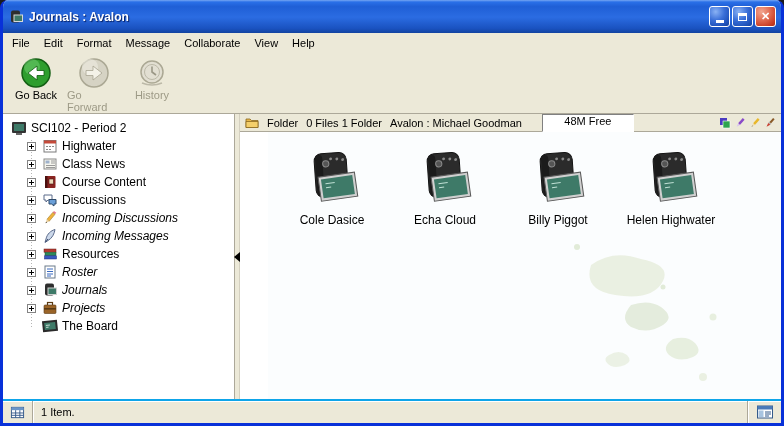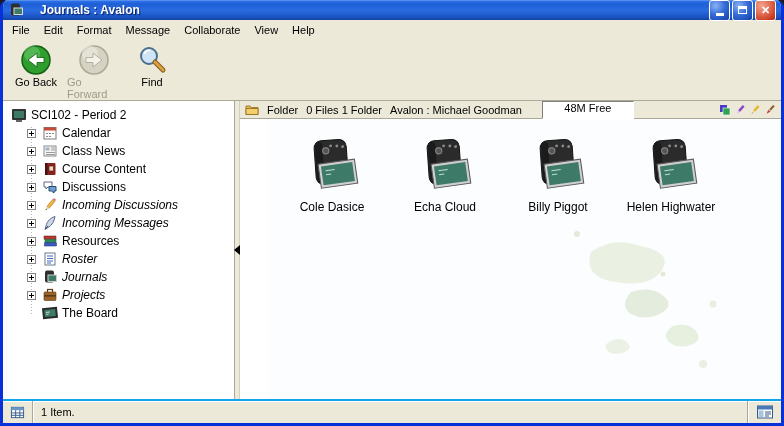--- a/index.html
+++ b/index.html
@@ -6,23 +6,23 @@
   html,body { width: 784px; height: 426px; background: #1a1a1a; font-family: "Liberation Sans", sans-serif; }
   .window {
     position: relative; width: 784px; height: 426px;
     border: 3px solid #0831d9; border-top: none;
     border-radius: 8px 8px 0 0;
     background: #ece9d8; overflow: hidden;
     display: flex; flex-direction: column;
   }
   
   .titlebar {
-    height: 20px; flex: none;
+    height: 33px; flex: none;
     background: linear-gradient(180deg,#76a6f2 0%,#2a70e8 6%,#1f5fd6 20%,#2b6ce2 52%,#1a52c0 86%,#1243a0 100%);
-    display: flex; align-items: center; gap: 16px; padding: 0 5px;
+    display: flex; align-items: center; gap: 5px; padding: 0 5px;
   }
   .title-text { color: #fff; font-size: 12px; font-weight: bold; text-shadow: 1px 1px 1px rgba(0,20,80,.85); flex: 1; white-space: nowrap; overflow: hidden; }
   .winbtns { display: flex; gap: 2px; }
   .wbtn { width: 21px; height: 21px; border: 1px solid #fff; border-radius: 3px;
     display: flex; align-items: center; justify-content: center; color:#fff; }
   .wbtn.blue { background: radial-gradient(circle at 30% 25%, #8ab2f4, #3a6fd8 45%, #1e50b8 80%, #16409a); }
   .wbtn.red  { background: radial-gradient(circle at 30% 25%, #f2a690, #e06a50 45%, #c83c22 80%, #a82e18); }
   .glyph-min { width: 8px; height: 3px; background: #fff; margin-top: 9px; }
   .glyph-max { width: 9px; height: 8px; border: 1px solid #fff; border-top-width: 3px; }
   .glyph-close { font-size: 11px; font-weight: bold; line-height: 1; }
@@ -120,28 +120,28 @@
       <span>Go Back</span>
     </div>
     <div class="tool-btn disabled">
       <svg class="ticon" viewBox="0 0 32 32">
         <circle cx="16" cy="16" r="14" fill="#d6d3c4" stroke="#aba894" stroke-width="1.5"></circle>
         <circle cx="12" cy="10" r="8" fill="#efede2" opacity=".6"></circle>
         <path d="M8 13.5 h7 v-4.5 l9 7 -9 7 v-4.5 h-7 z" fill="#f4f2e8" stroke="#a8a592" stroke-width=".8"></path>
       </svg>
       <span>Go Forward</span>
     </div>
-    <div class="tool-btn">
+    <div class="tool-btn disabled">
       <svg class="ticon" viewBox="0 0 32 32">
-        <circle cx="13" cy="12" r="8" fill="#cfe4f7" stroke="#4a708c" stroke-width="2"></circle>
-        <path d="M8.5 9 q2 -3 5 -2.5" fill="none" stroke="#fff" stroke-width="1.8" stroke-linecap="round"></path>
-        <line x1="19" y1="18" x2="27" y2="26" stroke="#8a5a20" stroke-width="5" stroke-linecap="round"></line>
-        <line x1="19" y1="18" x2="27" y2="26" stroke="#d9a03c" stroke-width="3" stroke-linecap="round"></line>
+        <circle cx="16" cy="15" r="11" fill="#e2dfd2" stroke="#aba894" stroke-width="1.5"></circle>
+        <circle cx="16" cy="15" r="7.5" fill="none" stroke="#bcb9a8" stroke-width="1"></circle>
+        <path d="M16 9.5 v5.5 l4 3" fill="none" stroke="#9a9786" stroke-width="1.6"></path>
+        <path d="M6 26 q10 4 20 0" fill="none" stroke="#bcb9a8" stroke-width="1.6"></path>
       </svg>
-      <span>Find</span>
+      <span>History</span>
     </div>
   </div>
 
   <div class="main">
 
     <div class="tree-panel">
       <div class="tree-line"></div>
 
       <div class="tree-row root">
         <svg class="ticn" viewBox="0 0 16 16">
@@ -152,21 +152,21 @@
         <span class="tlabel">SCI102 - Period 2</span>
       </div>
 
       <div class="tree-row child">
         <span class="expander"></span>
         <svg class="ticn" viewBox="0 0 16 16">
           <rect x="2" y="2.5" width="12" height="11.5" fill="#fff" stroke="#7a7a7a"></rect>
           <rect x="2" y="2.5" width="12" height="3" fill="#c44a3a"></rect>
           <path d="M4 8.5h2M7 8.5h2M10 8.5h2M4 11.5h2M7 11.5h2" stroke="#8a8a8a" stroke-width="1"></path>
         </svg>
-        <span class="tlabel">Calendar</span>
+        <span class="tlabel">Highwater</span>
       </div>
 
       <div class="tree-row child">
         <span class="expander"></span>
         <svg class="ticn" viewBox="0 0 16 16">
           <rect x="2" y="3" width="12" height="10" fill="#f6f6ef" stroke="#8a8a8a"></rect>
           <rect x="3.5" y="4.5" width="4" height="3" fill="#9fb2cc"></rect>
           <path d="M9 5h4M9 7h4M4 9.5h9M4 11.5h9" stroke="#9a9a9a" stroke-width="1"></path>
         </svg>
         <span class="tlabel">Class News</span>

